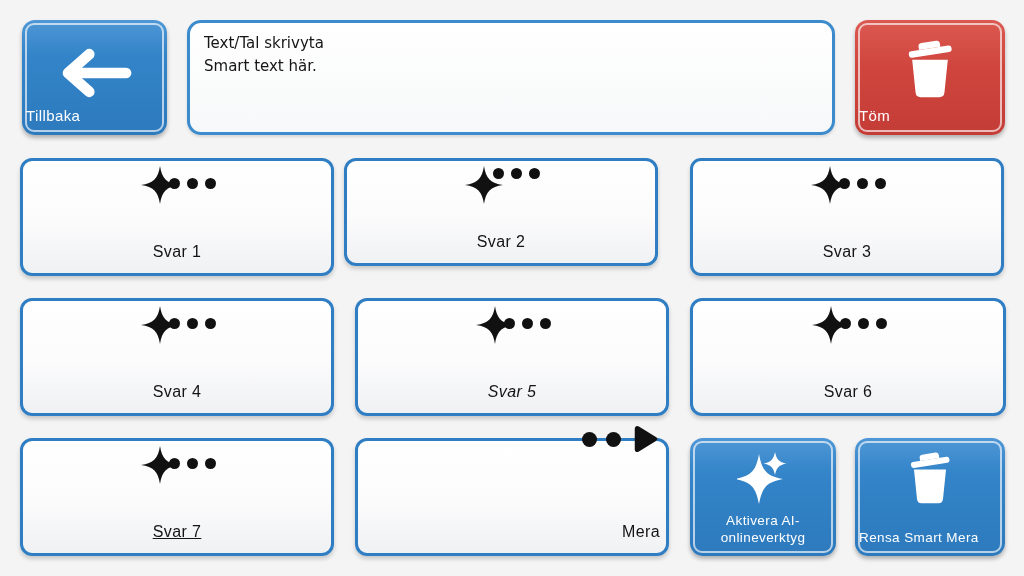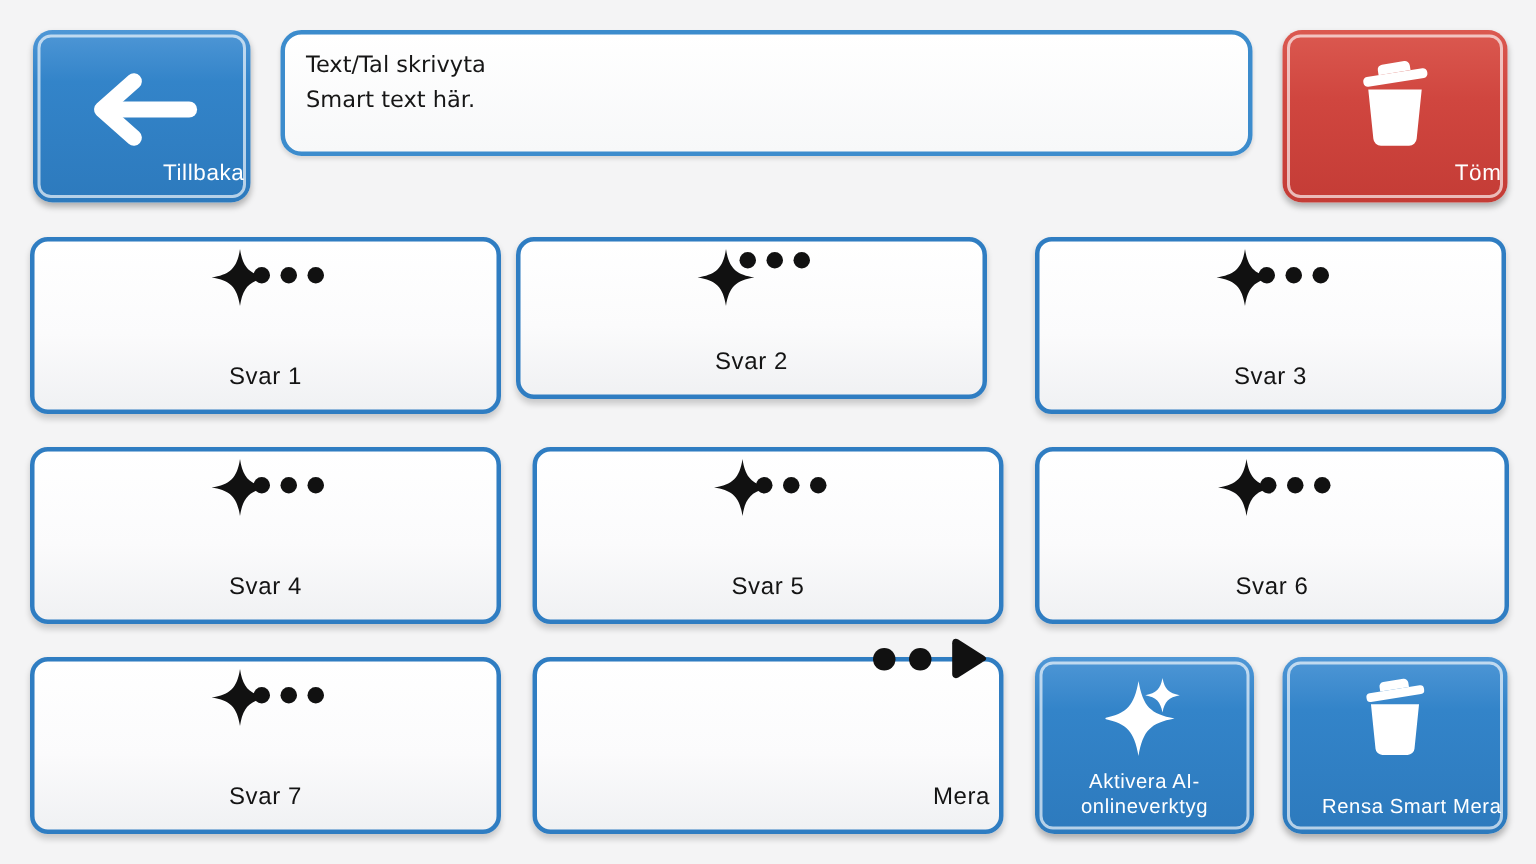--- a/index.html
+++ b/index.html
@@ -14,21 +14,21 @@
     overflow:hidden;
   }
   
   .tile {
     position:absolute;
     box-sizing:border-box;
     border-radius:13px;
     box-shadow:0 3px 4px rgba(0,0,0,0.28);
     display:flex;
     flex-direction:column;
-    align-items:flex-end;
+    align-items:flex-start;
     justify-content:flex-end;
     cursor:pointer;
     border:none;
     padding:16px 4px 9px 4px;
   }
   .tile.blue {
     background:linear-gradient(180deg,#4f97d6 0%,#3384c9 30%,#2d7abd 100%);
     color:#ffffff;
   }
   .tile.red {
@@ -99,21 +99,21 @@
   <button class="tile blue" style="left:22px; top:20px; width:145px; height:115px;">
     <span class="icon" style="top:26px;">
       <svg width="74" height="54" viewBox="0 0 90 66" fill="none">
         <path d="M83 33 H28" stroke="#ffffff" stroke-width="13" stroke-linecap="round"></path>
         <path d="M38 10 L12 33 L38 56" stroke="#ffffff" stroke-width="13" stroke-linecap="round" stroke-linejoin="round"></path>
       </svg>
     </span>
     <span class="tile-label">Tillbaka</span>
   </button>
 
-  <div class="write-area" style="left:187px; top:20px; width:648px; height:84px;">
+  <div class="write-area" style="left:187px; top:20px; width:648px; height:115px;">
     <div>Text/Tal skrivyta</div>
     <div>Smart text här.</div>
   </div>
 
   <button class="tile red" style="left:855px; top:20px; width:150px; height:115px;">
     <span class="icon" style="top:18px;">
       <svg width="60" height="62" viewBox="0 0 64 66" fill="#ffffff">
         <g transform="rotate(-9 32 13)">
           <rect x="9" y="11" width="46" height="7" rx="3"></rect>
           <path d="M24 4 h16 a3.5 3.5 0 0 1 3.5 3.5 V11 h-23 V7.5 A3.5 3.5 0 0 1 24 4 Z"></path>
@@ -173,21 +173,21 @@
       </svg>
       <span class="dots">
           <span class="dot"></span>
           <span class="dot"></span>
           <span class="dot"></span>
         </span>
     </span>
     <span class="tile-label">Svar 4</span>
   </button>
 
-  <button class="card" style="left:355px; top:298px; width:314px; height:118px;">
+  <button class="card" style="left:355px; top:298px; width:314px; height:118px;font-style:italic;">
     <span class="spark-group">
       <svg class="star" width="38" height="46" viewBox="0 0 100 100" fill="#111">
         <path d="M50 0 C55 33 67 45 100 50 C67 55 55 67 50 100 C45 67 33 55 0 50 C33 45 45 33 50 0 Z"></path>
       </svg>
       <span class="dots">
           <span class="dot"></span>
           <span class="dot"></span>
           <span class="dot"></span>
         </span>
     </span>
@@ -201,21 +201,21 @@
       </svg>
       <span class="dots">
           <span class="dot"></span>
           <span class="dot"></span>
           <span class="dot"></span>
         </span>
     </span>
     <span class="tile-label">Svar 6</span>
   </button>
 
-  <button class="card" style="left:20px; top:438px; width:314px; height:118px;">
+  <button class="card" style="left:20px; top:438px; width:314px; height:118px;text-decoration:underline;">
     <span class="spark-group">
       <svg class="star" width="38" height="46" viewBox="0 0 100 100" fill="#111">
         <path d="M50 0 C55 33 67 45 100 50 C67 55 55 67 50 100 C45 67 33 55 0 50 C33 45 45 33 50 0 Z"></path>
       </svg>
       <span class="dots">
           <span class="dot"></span>
           <span class="dot"></span>
           <span class="dot"></span>
         </span>
     </span>

